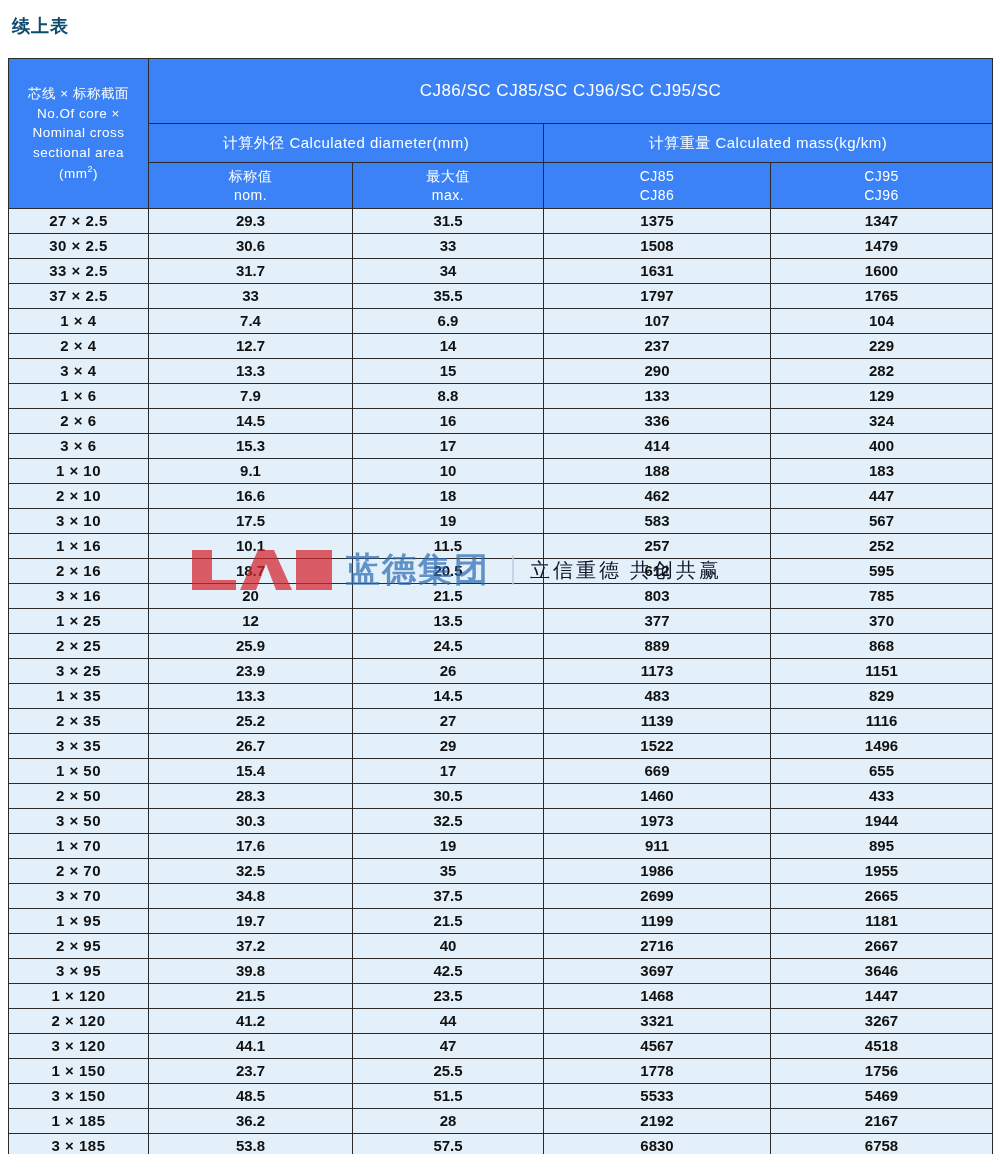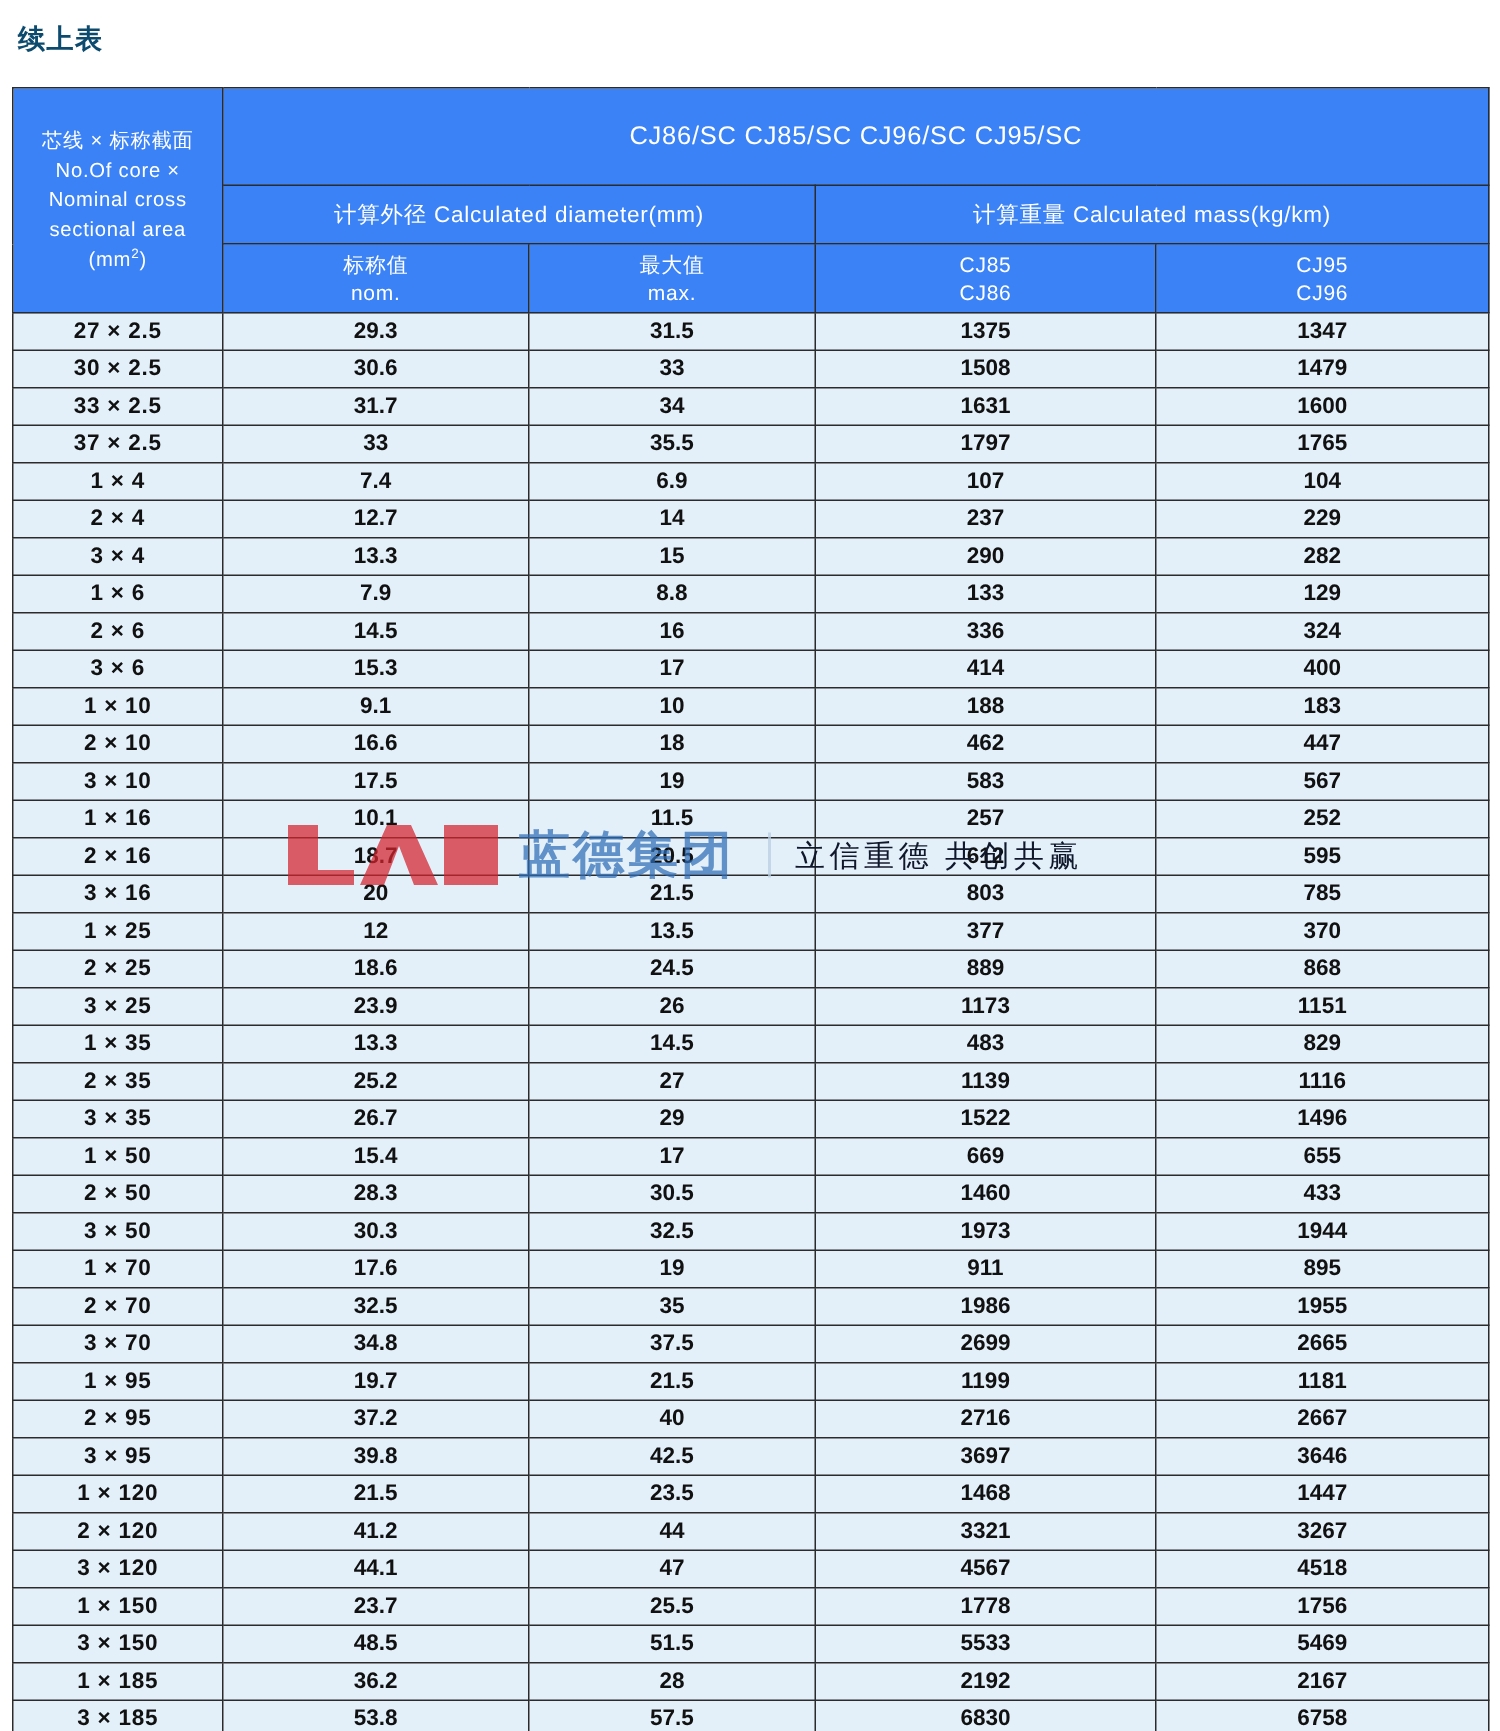--- a/index.html
+++ b/index.html
@@ -286,21 +286,21 @@
         </tr>
         <tr>
           <td class="col-core">1 × 25</td>
           <td>12</td>
           <td>13.5</td>
           <td>377</td>
           <td>370</td>
         </tr>
         <tr>
           <td class="col-core">2 × 25</td>
-          <td>18.6</td>
+          <td>25.9</td>
           <td>24.5</td>
           <td>889</td>
           <td>868</td>
         </tr>
         <tr>
           <td class="col-core">3 × 25</td>
           <td>23.9</td>
           <td>26</td>
           <td>1173</td>
           <td>1151</td>

